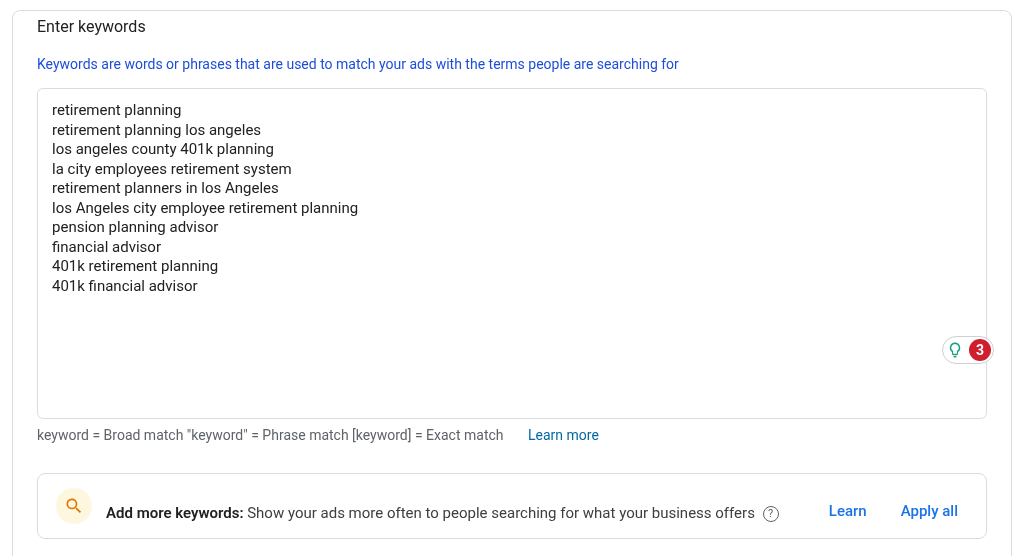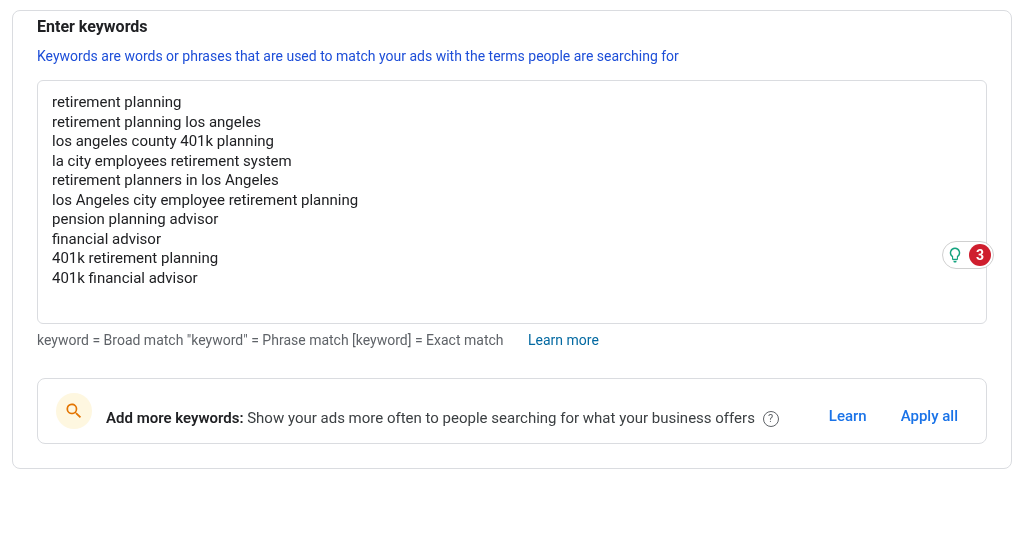--- a/index.html
+++ b/index.html
@@ -11,34 +11,34 @@
     }
     .panel {
       border: 1px solid #dadce0;
       border-radius: 8px;
       padding: 0 24px 24px 24px;
       width: 1000px;
       margin: 0 auto;
     }
     .title {
       font-size: 16px;
-      font-weight: 700;
+      font-weight: 400;
       color: #202124;
       margin-top: 6px;
-      margin-bottom: 12px;
+      margin-bottom: 20px;
     }
     .subtitle {
       font-size: 14px;
       color: #1d4ed8;
       margin-bottom: 16px;
     }
     .keywords-box {
       border: 1px solid #dadce0;
       border-radius: 6px;
-      height: 244px;
+      height: 331px;
       position: relative;
       background: #fff;
     }
     .keywords-text {
       padding: 12px 14px;
       font-size: 15px;
       color: #202124;
       line-height: 1.3;
       white-space: pre-line;
     }

